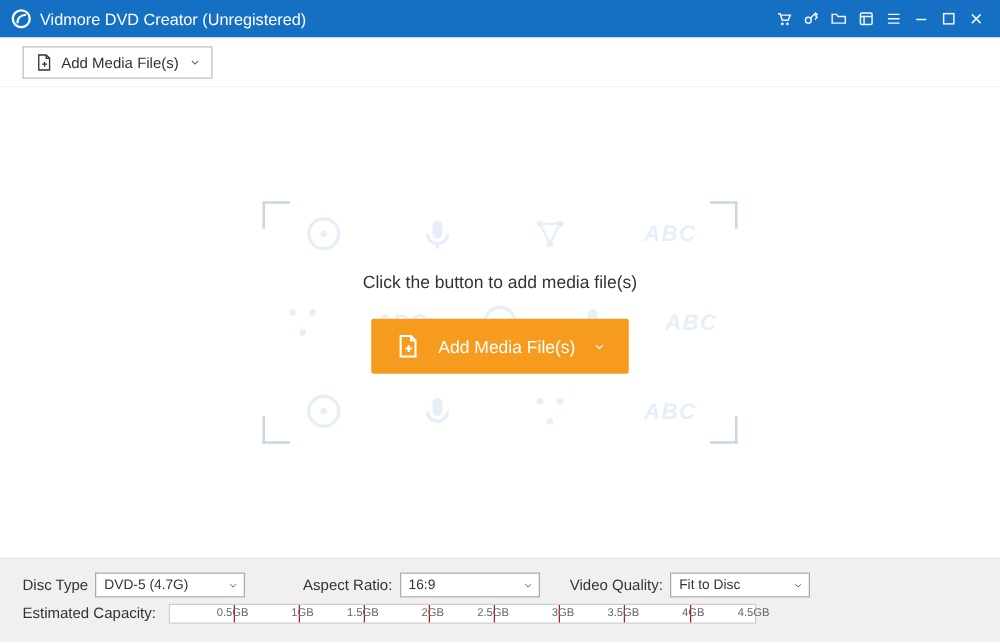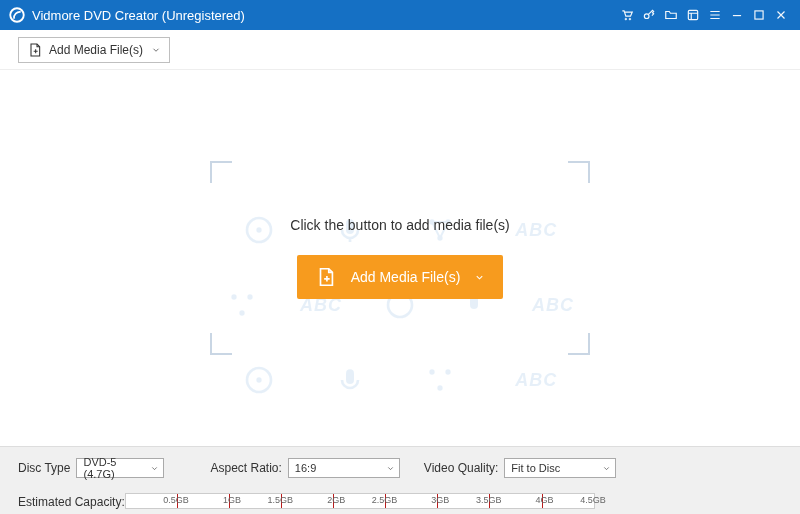--- a/index.html
+++ b/index.html
@@ -68,21 +68,21 @@
     flex-direction: column;
     align-items: center;
     justify-content: center;
   }
   .bg-icons {
     position:absolute; inset:0;
     display:flex; flex-direction:column; justify-content:space-between;
     padding: 10px 0;
     opacity: 0.10;
   }
-  .bg-row { display:flex; justify-content:space-evenly; align-items:center; gap:26px;margin-top:43px;}
+  .bg-row { display:flex; justify-content:space-evenly; align-items:center; gap:26px;}
   .bg-row .bgi { width:32px; height:32px; color:#1570c4; }
   .bg-row .abc { font-size:18px; font-weight:bold; font-style:italic; color:#1570c4; letter-spacing:1px;}
   .corner { position:absolute; width:22px; height:22px; border-color:#c9d6e4; border-style:solid; }
   .corner.tl { top:0; left:0; border-width:2px 0 0 2px; }
   .corner.tr { top:0; right:0; border-width:2px 2px 0 0; }
   .corner.bl { bottom:0; left:0; border-width:0 0 2px 2px; }
   .corner.br { bottom:0; right:0; border-width:0 2px 2px 0; }
 
   .drop-text { font-size: 14px; color:#333; margin-bottom: 22px; position:relative; z-index:2;}
   .add-btn-big {
@@ -116,26 +116,26 @@
     height: 20px;
     background: #fff;
     border: 1px solid #aaa;
     display: inline-flex;
     align-items: center;
     justify-content: space-between;
     padding: 0 4px 0 6px;
     font-size: 11px;
     cursor: pointer;
   }
-  .select.disc { width: 88px; margin-right: 40px;}
+  .select.disc { width: 120px; margin-right: 40px;}
   .select.ar   { width: 112px; margin-right: 18px;}
   .select.vq   { width: 112px; }
   .select .chev svg { width:9px; height:9px; }
 
-  .row2 { display:flex; align-items:flex-end; height: 26px; margin-top:2px; gap:0;}
+  .row2 { display:flex; align-items:flex-start; height: 26px; margin-top:2px; gap:10px;}
   .row2 .label { white-space:nowrap; }
   .cap-bar {
     flex: 0 0 470px;
     height: 16px;
     background: #fff;
     border: 1px solid #ccc;
     position: relative;
     display:flex;
   }
   .cap-bar .seg { flex:1; border-right: 1px solid #b91c1c; position:relative;}

